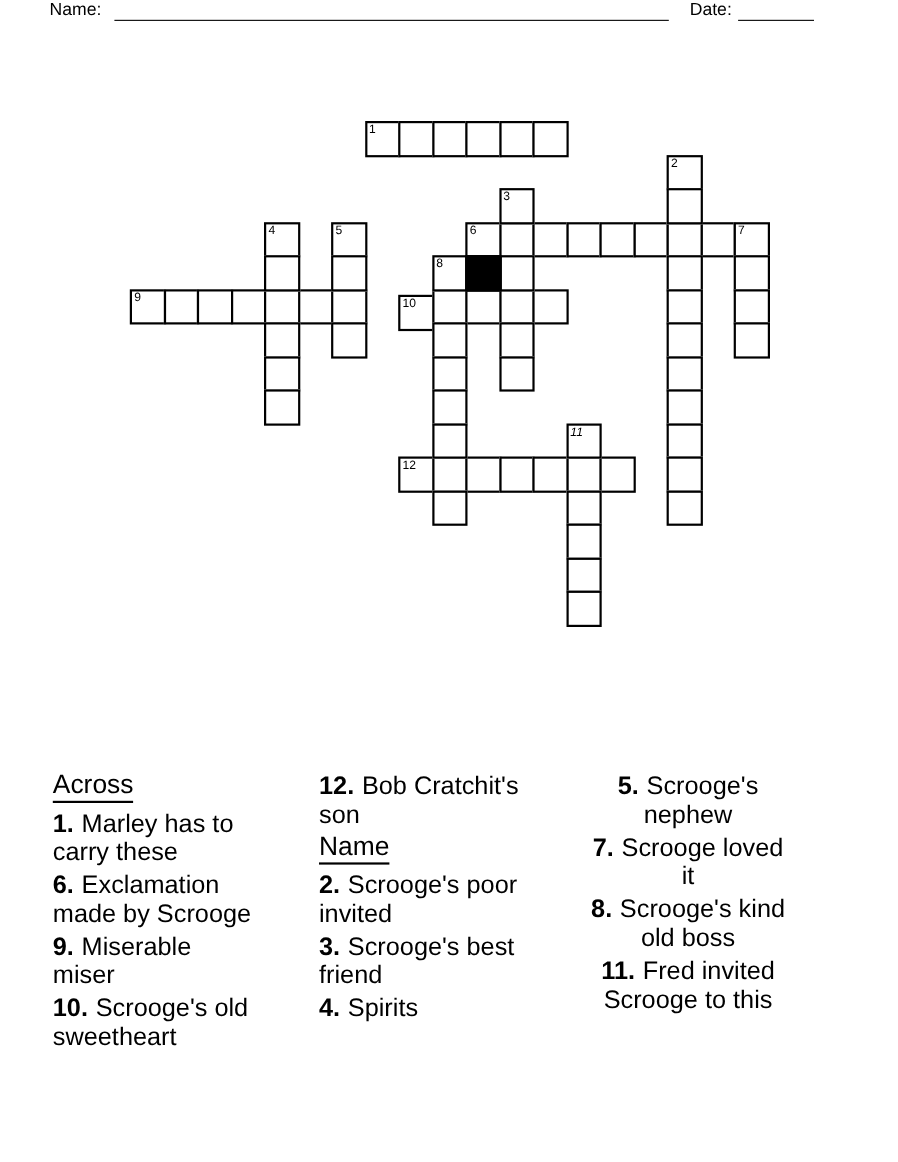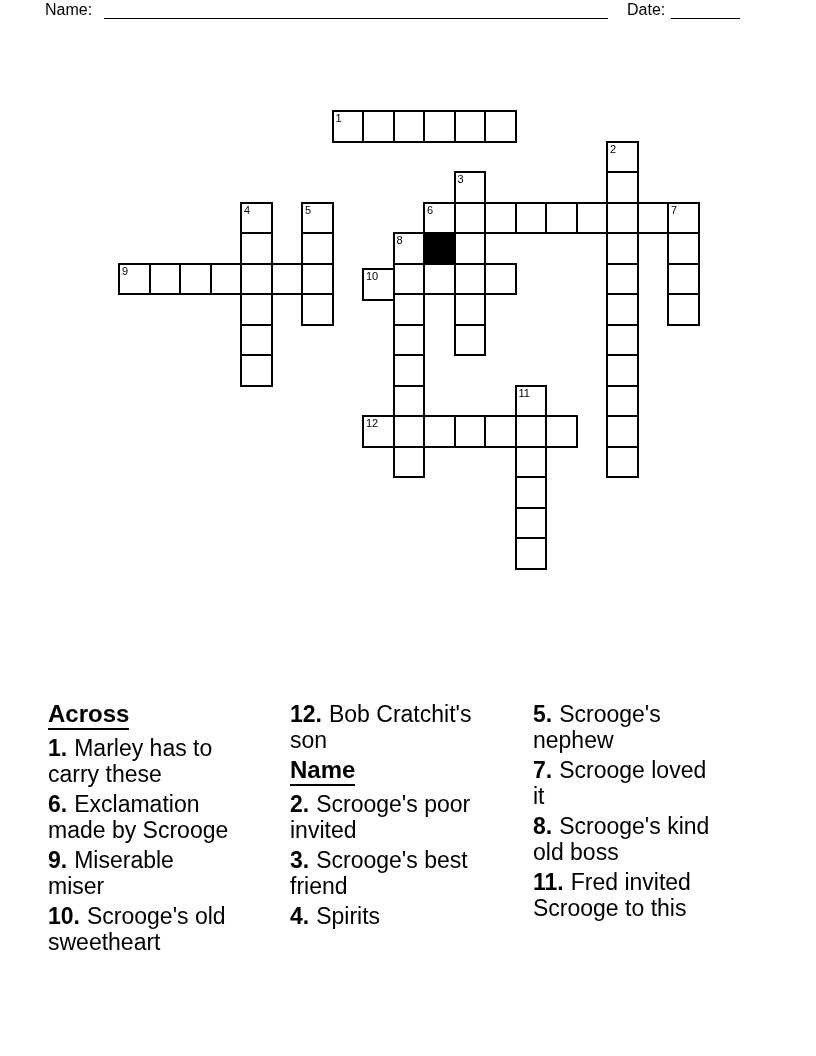--- a/index.html
+++ b/index.html
@@ -35,23 +35,23 @@
   .cell.black { background:#000; }
   .cellnum {
     position:absolute; top:0px; left:2px;
     font-size:11px; line-height:12px; font-weight:normal; color:#000;
   }
 
   
   .clue-col { position:absolute; top:701px; font-size:23px; line-height:26px; }
   .clue-col-1 { left:48px;  width:184px; }
   .clue-col-2 { left:290px; width:210px; }
-  .clue-col-3 { left:533px; width:185px; }
+  .clue-col-3 { left:533px; width:185px;text-align:center; }
   .clue-col p { margin:0 0 4px 0; }
-  p.clue-heading { font-size:24px; font-weight:bold; margin:0 0 8px 0; }
+  p.clue-heading { font-size:24px; font-weight:normal; margin:0 0 8px 0; }
   .clue-heading span { border-bottom:2.5px solid #000; padding-bottom:1px; }
   .clue-label { font-weight:bold; margin-right:7px; }
 </style>
 </head>
 <body>
 
 <div class="page">
 
   <span class="hdr-label name-label">Name:</span>
   <div class="fill-line name-line"></div>
@@ -141,21 +141,21 @@
       <div class="cell" style="left: 549px; top: 152.5px;"></div>
       <div class="cell" style="left: 549px; top: 183px;"></div>
       <div class="cell" style="left: 274.5px; top: 122px;">
         <span class="cellnum">8</span>
       </div>
       <div class="cell" style="left: 274.5px; top: 183px;"></div>
       <div class="cell" style="left: 274.5px; top: 213.5px;"></div>
       <div class="cell" style="left: 274.5px; top: 244px;"></div>
       <div class="cell" style="left: 274.5px; top: 274.5px;"></div>
       <div class="cell" style="left: 274.5px; top: 335.5px;"></div>
-      <div class="cell" style="left: 396.5px; top: 274.5px;">
+      <div class="cell" style="left: 396.5px; top: 274.5px; font-style: italic;">
         <span class="cellnum">11</span>
       </div>
       <div class="cell" style="left: 396.5px; top: 335.5px;"></div>
       <div class="cell" style="left: 396.5px; top: 366px;"></div>
       <div class="cell" style="left: 396.5px; top: 396.5px;"></div>
       <div class="cell" style="left: 396.5px; top: 427px;"></div>
       <div class="cell black" style="left: 305px; top: 122px;"></div>
     </div>
 
   <div class="clue-col clue-col-1">

